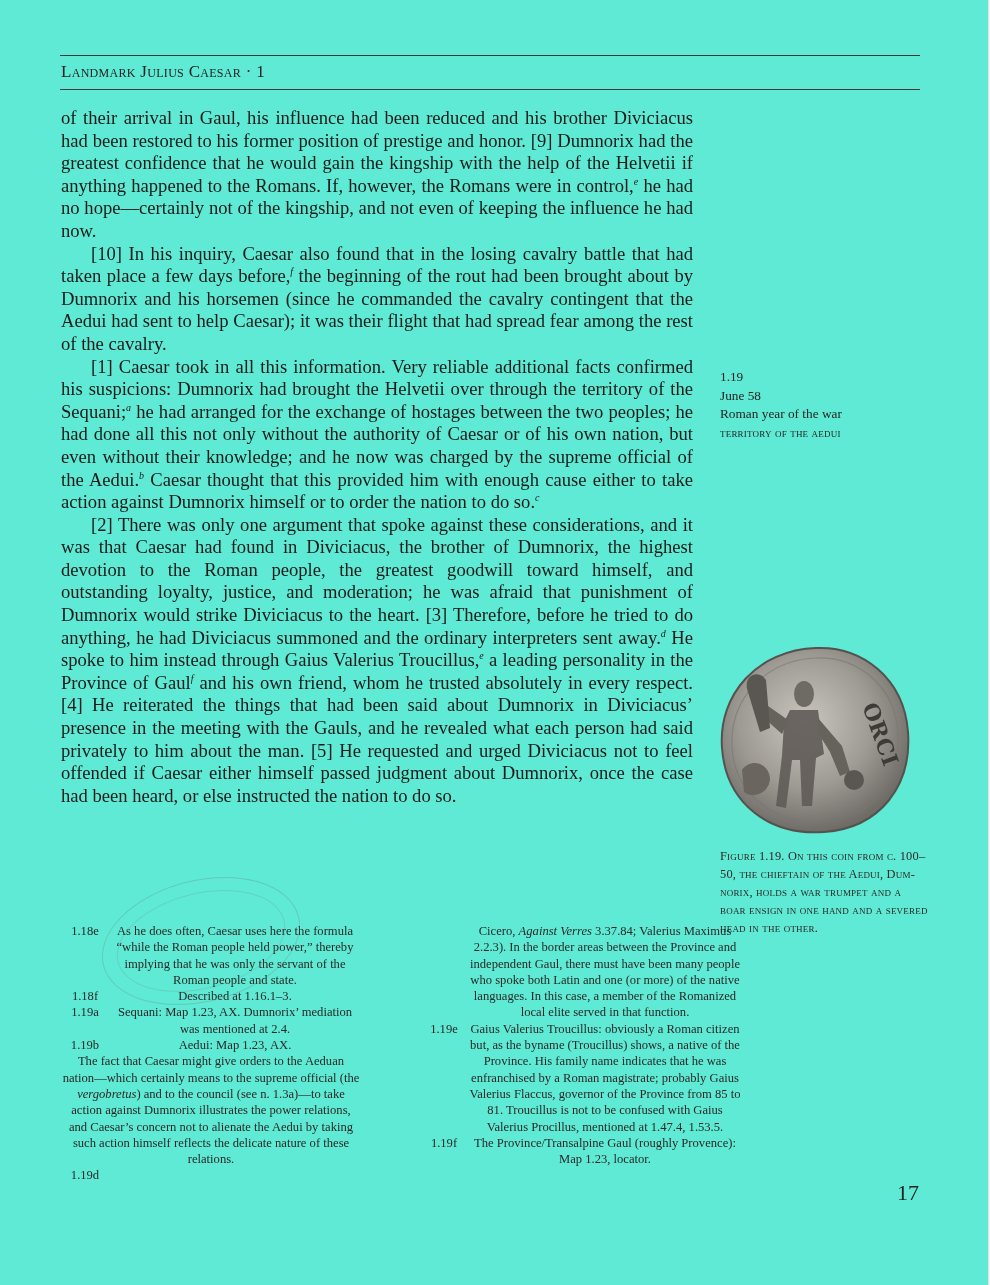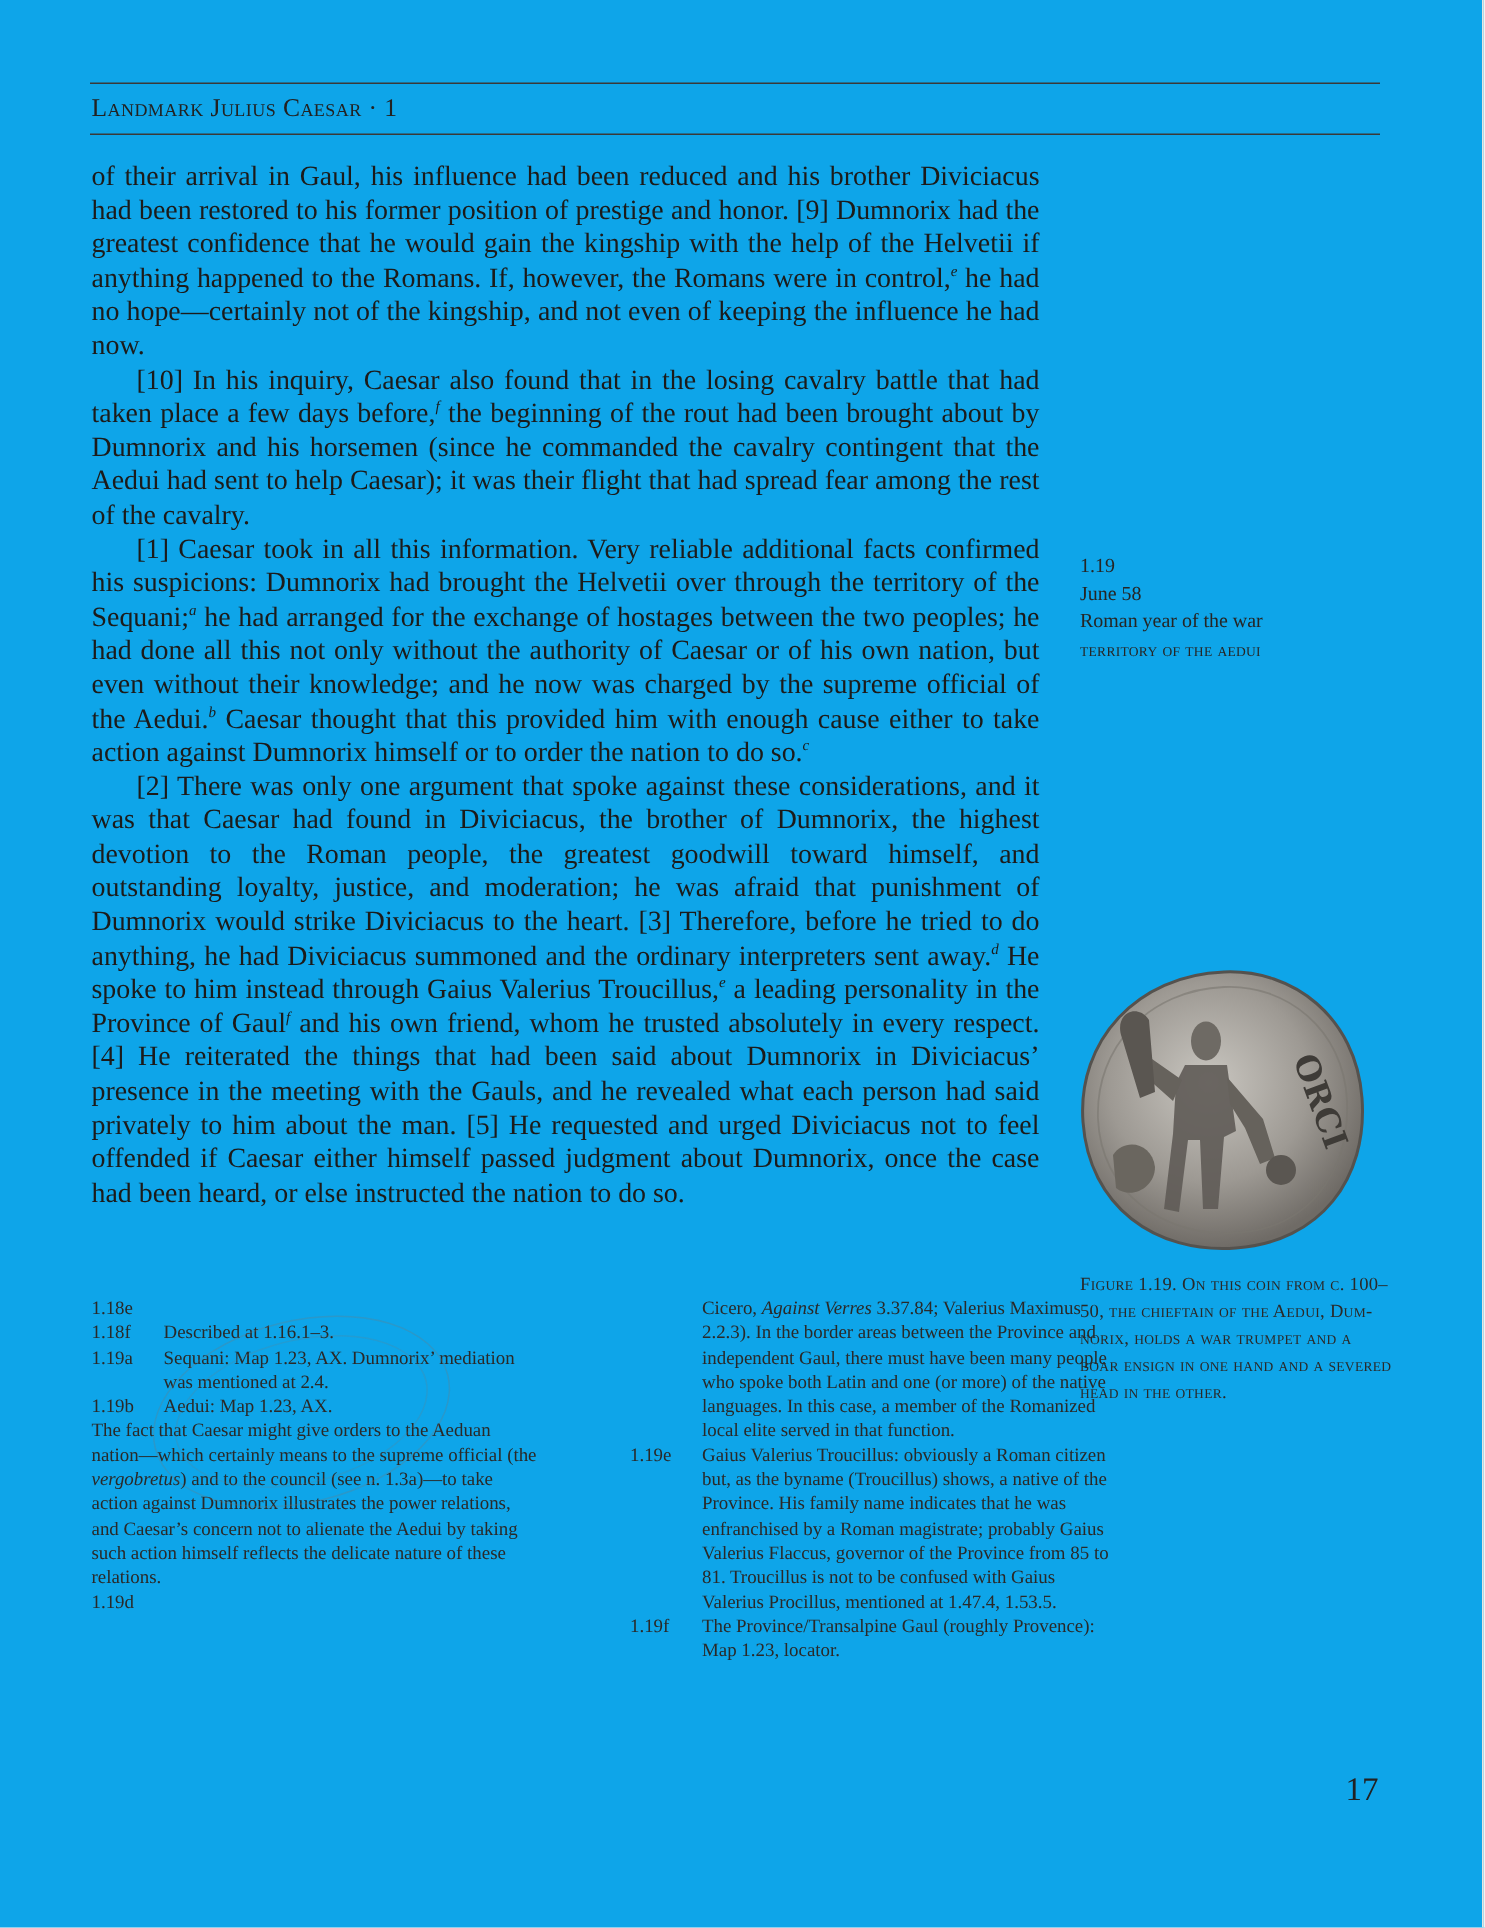--- a/index.html
+++ b/index.html
@@ -12,21 +12,21 @@
       height: 1285px;
       position: relative;
       overflow: hidden;
       color: #1c1b1a;
       font-family: "Liberation Serif", "DejaVu Serif", serif;
     }
     .page {
       position: absolute;
       left: 0; top: 0;
       width: 988px; height: 1285px;
-      background: #0ea5e9;
+      background: #5eead4;
       border-right: 1px solid #e6e4e0;
     }
     .rule {
       position: absolute;
       left: 60px;
       width: 860px;
       height: 0;
       border-top: 1.5px solid #3a3938;
     }
     .running-head {
@@ -88,24 +88,25 @@
       top: 847px;
       width: 210px;
       font-size: 12.4px;
       line-height: 18px;
       font-variant: small-caps;
       letter-spacing: 0.2px;
       color: #2a2928;
     }
     .notes {
       position: absolute;
-      top: 864px;
+      top: 923px;
       font-size: 12.6px;
       line-height: 16.3px;
       color: #2a2928;
+      text-align: center;
     }
     .notes.col1 { left: 61px; width: 300px; }
     .notes.col2 { left: 383px; width: 322px; margin-left: 37px; }
     .note {
       display: flex;
       margin: 0;
     }
     .note .num {
       width: 48px;
       flex: 0 0 48px;
@@ -185,20 +186,21 @@
       <path d="M30 134 C38 122 56 126 58 142 C58 156 42 164 32 156 Z" fill="#6a665f"></path>
       <text x="150" y="70" font-family="DejaVu Serif, serif" font-size="22" font-weight="bold" fill="#3e3b37" transform="rotate(70 150 70)">ORCI</text>
     </svg>
   </div>
 
   <div class="caption">Figure 1.19. On this coin from c. 100–50, the chief­tain of the Aedui, Dum­norix, holds a war trumpet and a boar ensign in one hand and a severed head in the other.</div>
 
   <div class="notes col1">
     <div class="note">
       <span class="num">1.18e</span>
+      <span class="body">As he does often, Caesar uses here the for­mula “while the Roman people held power,” thereby implying that he was only the servant of the Roman people and state.</span>
     </div>
     <div class="note">
       <span class="num">1.18f</span>
       <span class="body">Described at 1.16.1–3.</span>
     </div>
     <div class="note">
       <span class="num">1.19a</span>
       <span class="body">Sequani: Map 1.23, AX. Dumnorix’ media­tion was mentioned at 2.4.</span>
     </div>
     <div class="note">

